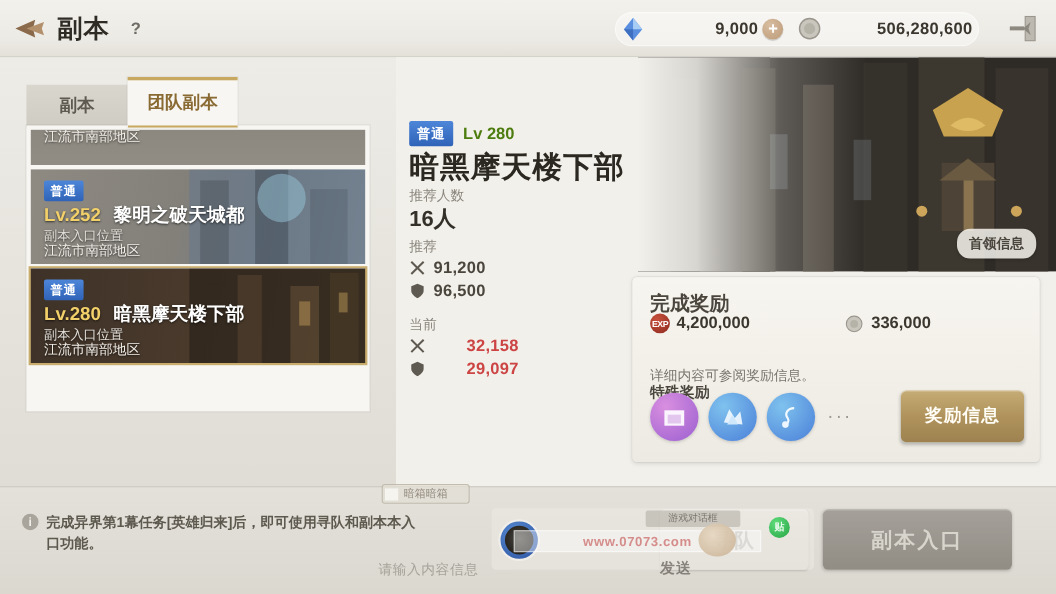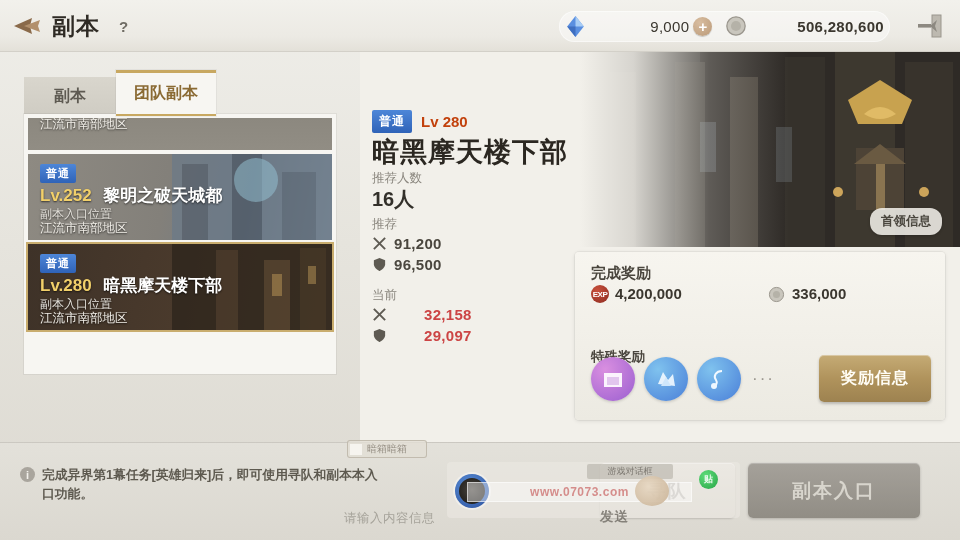--- a/index.html
+++ b/index.html
@@ -49,21 +49,21 @@
     margin-right:6px;
   }
   .cur-group{
     display:flex; align-items:center; height:31px;
     background:rgba(255,255,255,.42);
     border-radius:16px; padding:0 6px 0 4px;
     box-shadow:inset 0 0 0 1px rgba(255,255,255,.5);
   }
   .gem-icon{ width:25px;height:25px; flex:0 0 auto;}
   .cur-value{
-    font-size:15px; color:#3b372f; font-weight:normal; letter-spacing:.3px;
+    font-size:15px; color:#3b372f; font-weight:bold; letter-spacing:.3px;
     margin:0 4px 0 62px; white-space:nowrap;
   }
   .plus-btn{
     width:19px;height:19px;border-radius:50%;
     background:radial-gradient(circle at 35% 30%,#d8bda0,#bb9a78);
     box-shadow:0 1px 1px rgba(0,0,0,.2);
     display:flex;align-items:center;justify-content:center;
     color:#fff;font-size:15px;font-weight:bold;line-height:1; cursor:pointer;
     flex:0 0 auto;
   }
@@ -190,39 +190,39 @@
     font-size:12.5px; font-weight:bold; padding:5px 11px; border-radius:12px;
     box-shadow:0 1px 3px rgba(0,0,0,.2); cursor:pointer; white-space:nowrap;
   }
 
   .d-head{ position:absolute; left:12px; top:58px; display:flex; align-items:center; }
   .d-badge{
     background:linear-gradient(180deg,#4d86d8,#2f63b8); color:#fff;
     font-size:12px; font-weight:bold; padding:3px 7px; border-radius:2px;
     letter-spacing:1px;
   }
-  .d-lv{ font-size:15px; color:#c2410c; font-weight:bold; margin-left:9px; }
+  .d-lv{ font-size:15px; color:#4d7c0f; font-weight:bold; margin-left:9px; }
   .d-name{
     position:absolute; left:12px; top:82px; font-size:27px; font-weight:bold;
     color:#2b2721; letter-spacing:1px; white-space:nowrap;
   }
   .d-block{ position:absolute; left:12px; }
   .lbl{ font-size:12.5px; color:#8a867e; line-height:17px; }
   .big{ font-size:20px; font-weight:bold; color:#33302a; line-height:24px; }
   .stat-row{ display:flex; align-items:center; height:21px; }
   .stat-val{ font-size:15px; font-weight:bold; color:#4a463e; margin-left:7px; letter-spacing:.3px;}
   .stat-val.red{ color:#cc4444;margin-left:37px; }
   .ico{ width:15px; height:15px; flex:0 0 auto; }
 
   .reward-card{
     position:absolute; left:215px; top:200px; width:370px; height:168px;
     background:linear-gradient(180deg,#f7f5ef,#eceae2);
     border-radius:4px; box-shadow:0 1px 4px rgba(0,0,0,.10), 0 0 0 1px rgba(0,0,0,.04);
   }
-  .rc-title{ position:absolute; left:16px; top:12px; font-size:15px; font-weight:bold; color:#4a463e; }
+  .rc-title{ position:absolute; left:16px; top:12px; font-size:18px; font-weight:bold; color:#4a463e; }
   .exp-badge{
     position:absolute; left:16px; top:33px; width:18px; height:18px; border-radius:50%;
     background:radial-gradient(circle at 35% 30%,#c8503c,#8d2b20);
     color:#fff; font-size:8px; font-weight:bold;
     display:flex; align-items:center; justify-content:center; letter-spacing:-.5px;
   }
   .exp-val{ position:absolute; left:40px; top:33px; font-size:15px; font-weight:bold; color:#3b372f; }
   .gold-ico{ position:absolute; left:193px; top:34px; width:17px; height:17px;}
   .gold-val{ position:absolute; left:217px; top:33px; font-size:15px; font-weight:bold; color:#3b372f; }
   .rc-title2{ position:absolute; left:16px; top:62px; font-size:13.5px; font-weight:bold; color:#4a463e;margin-top:34px;}
@@ -522,20 +522,21 @@
     <div class="reward-card">
       <div class="rc-title">完成奖励</div>
       <div class="exp-badge">EXP</div>
       <div class="exp-val">4,200,000</div>
       <svg class="gold-ico" viewBox="0 0 24 24">
         <circle cx="12" cy="12" r="10" fill="#c9c6bd" stroke="#9a968d" stroke-width="1.4"></circle>
         <circle cx="12" cy="12" r="5" fill="#b5b2a8"></circle>
       </svg>
       <div class="gold-val">336,000</div>
       <div class="rc-title2">特殊奖励</div>
+      <div class="rc-desc">详细内容可参阅奖励信息。</div>
 
       <div class="rw-icons">
         <div class="rw-ico p">
           <svg width="22" height="20" viewBox="0 0 22 20">
             <rect x="2" y="4" width="18" height="14" fill="#fbf3fd"></rect>
             <rect x="5" y="8" width="12" height="8" fill="#e2c6ee"></rect>
           </svg>
         </div>
         <div class="rw-ico b">
           <svg width="24" height="22" viewBox="0 0 24 22">

